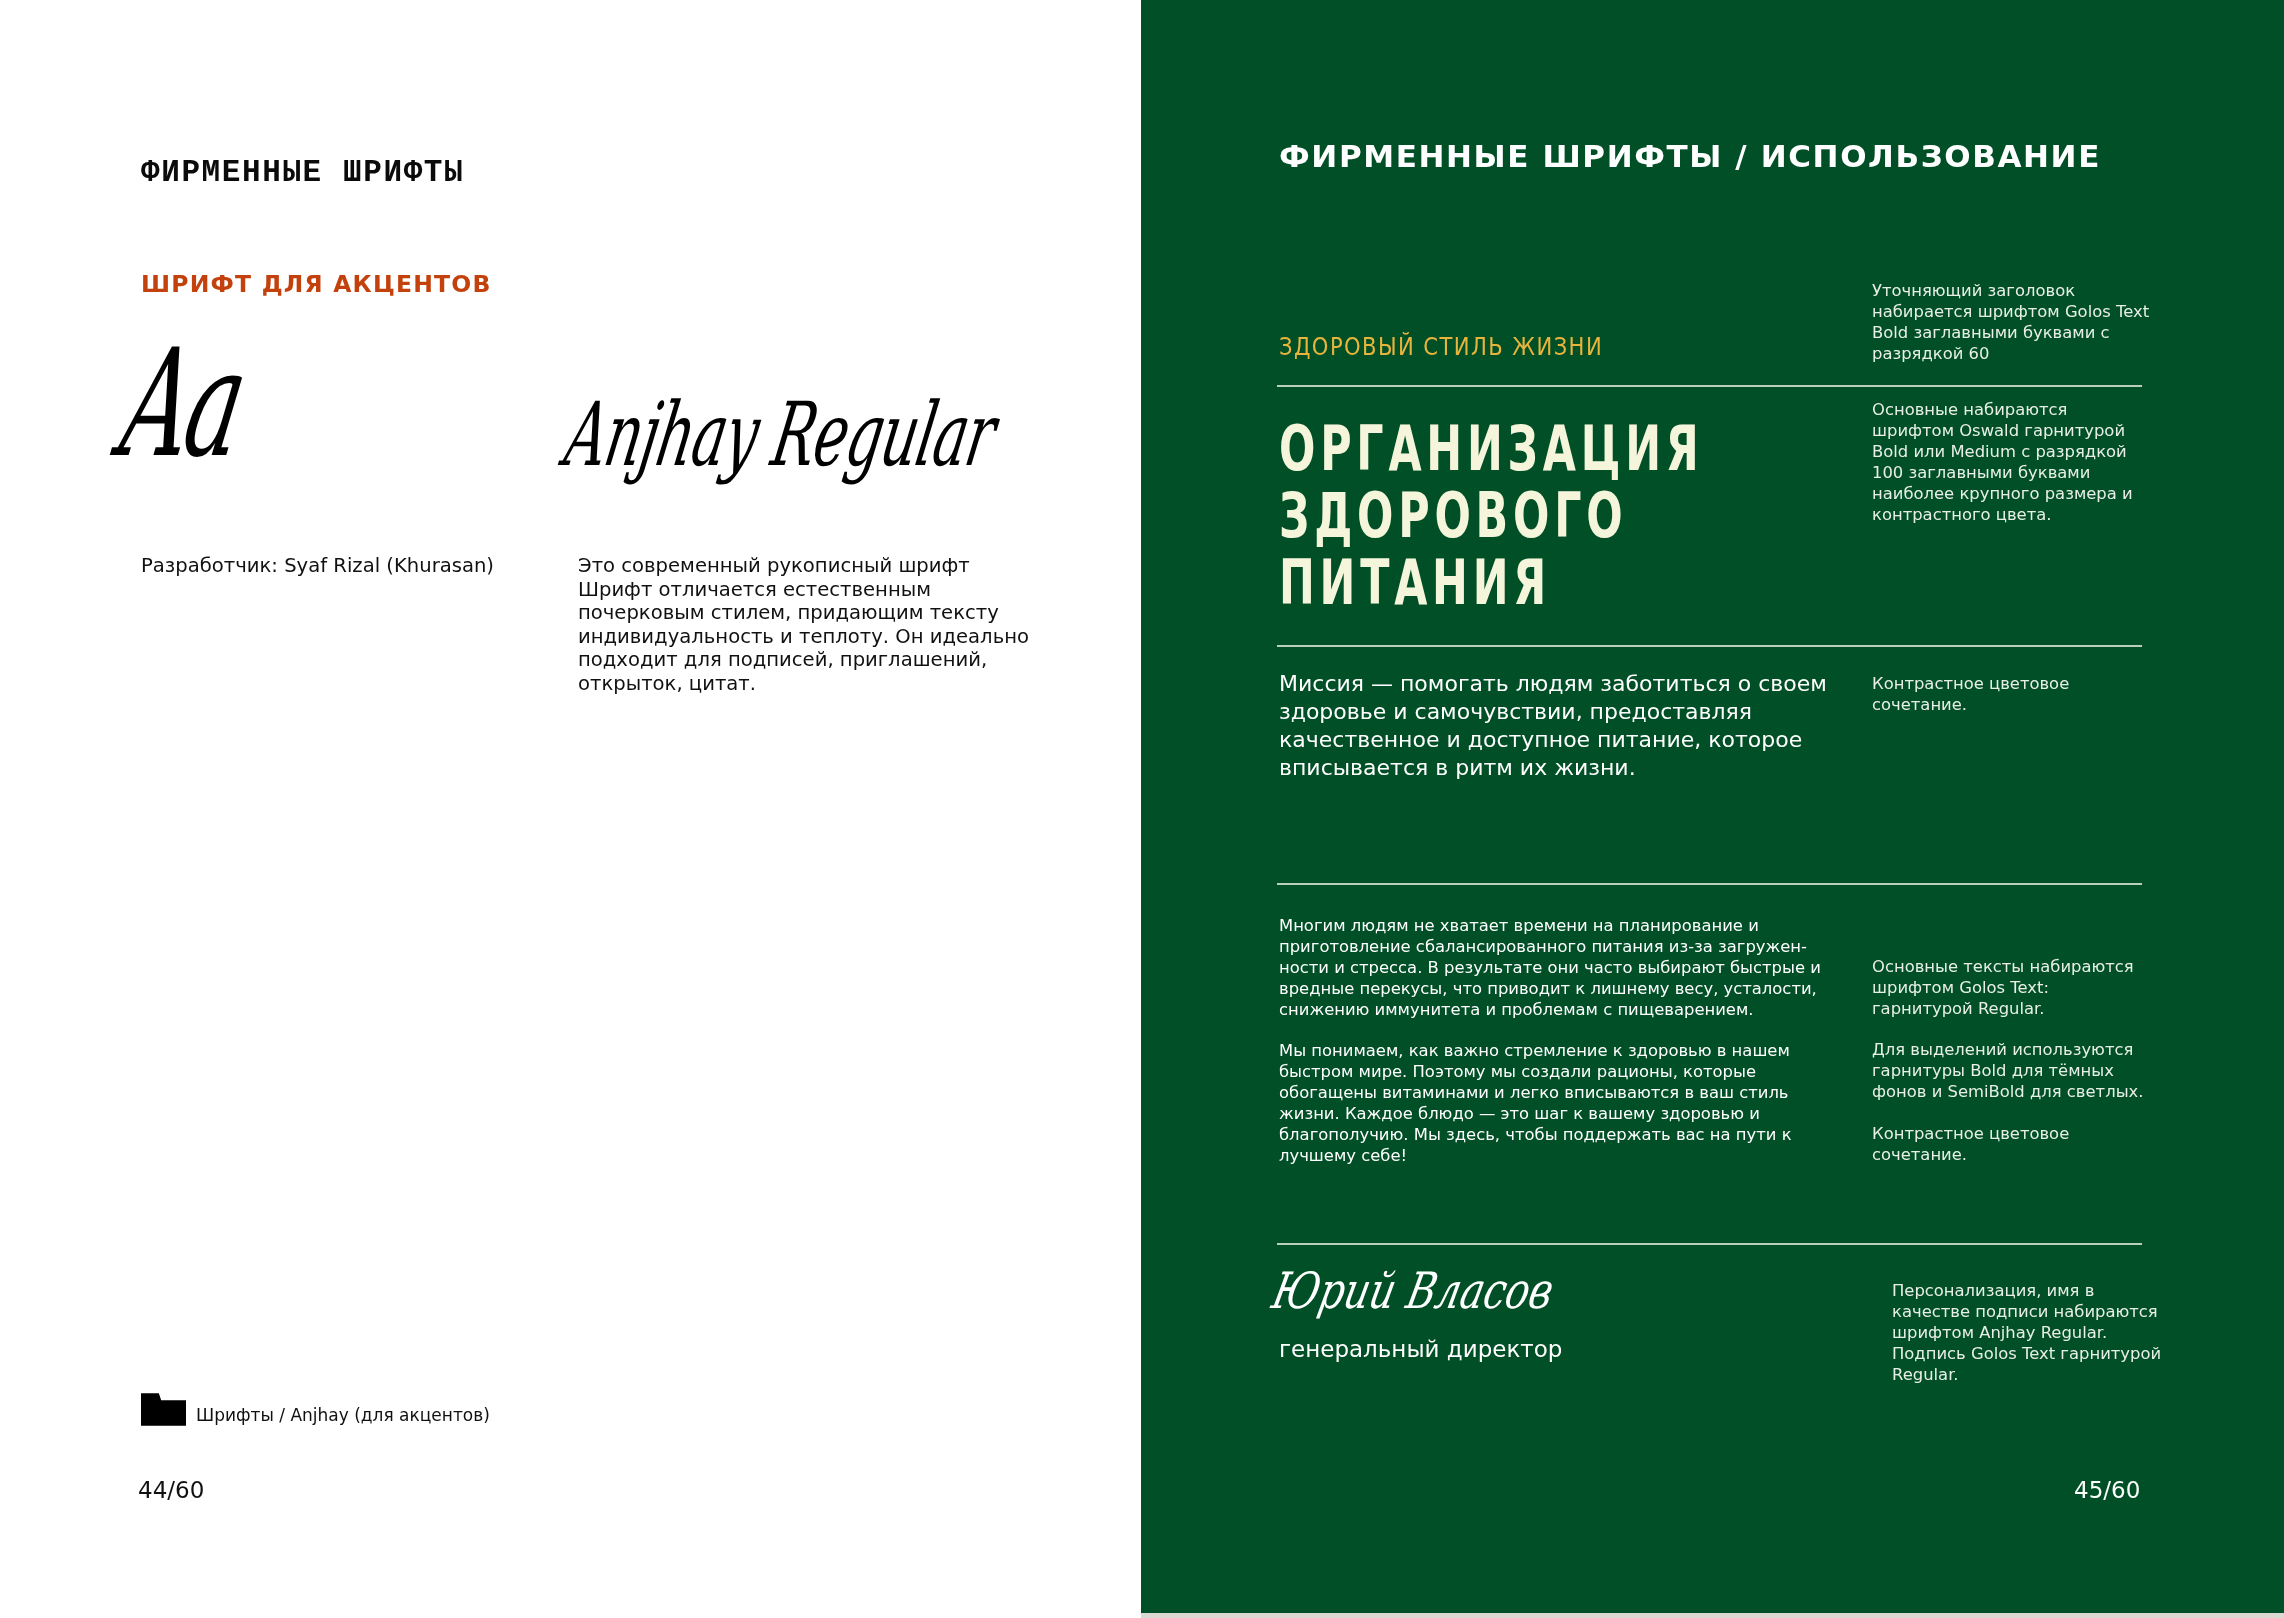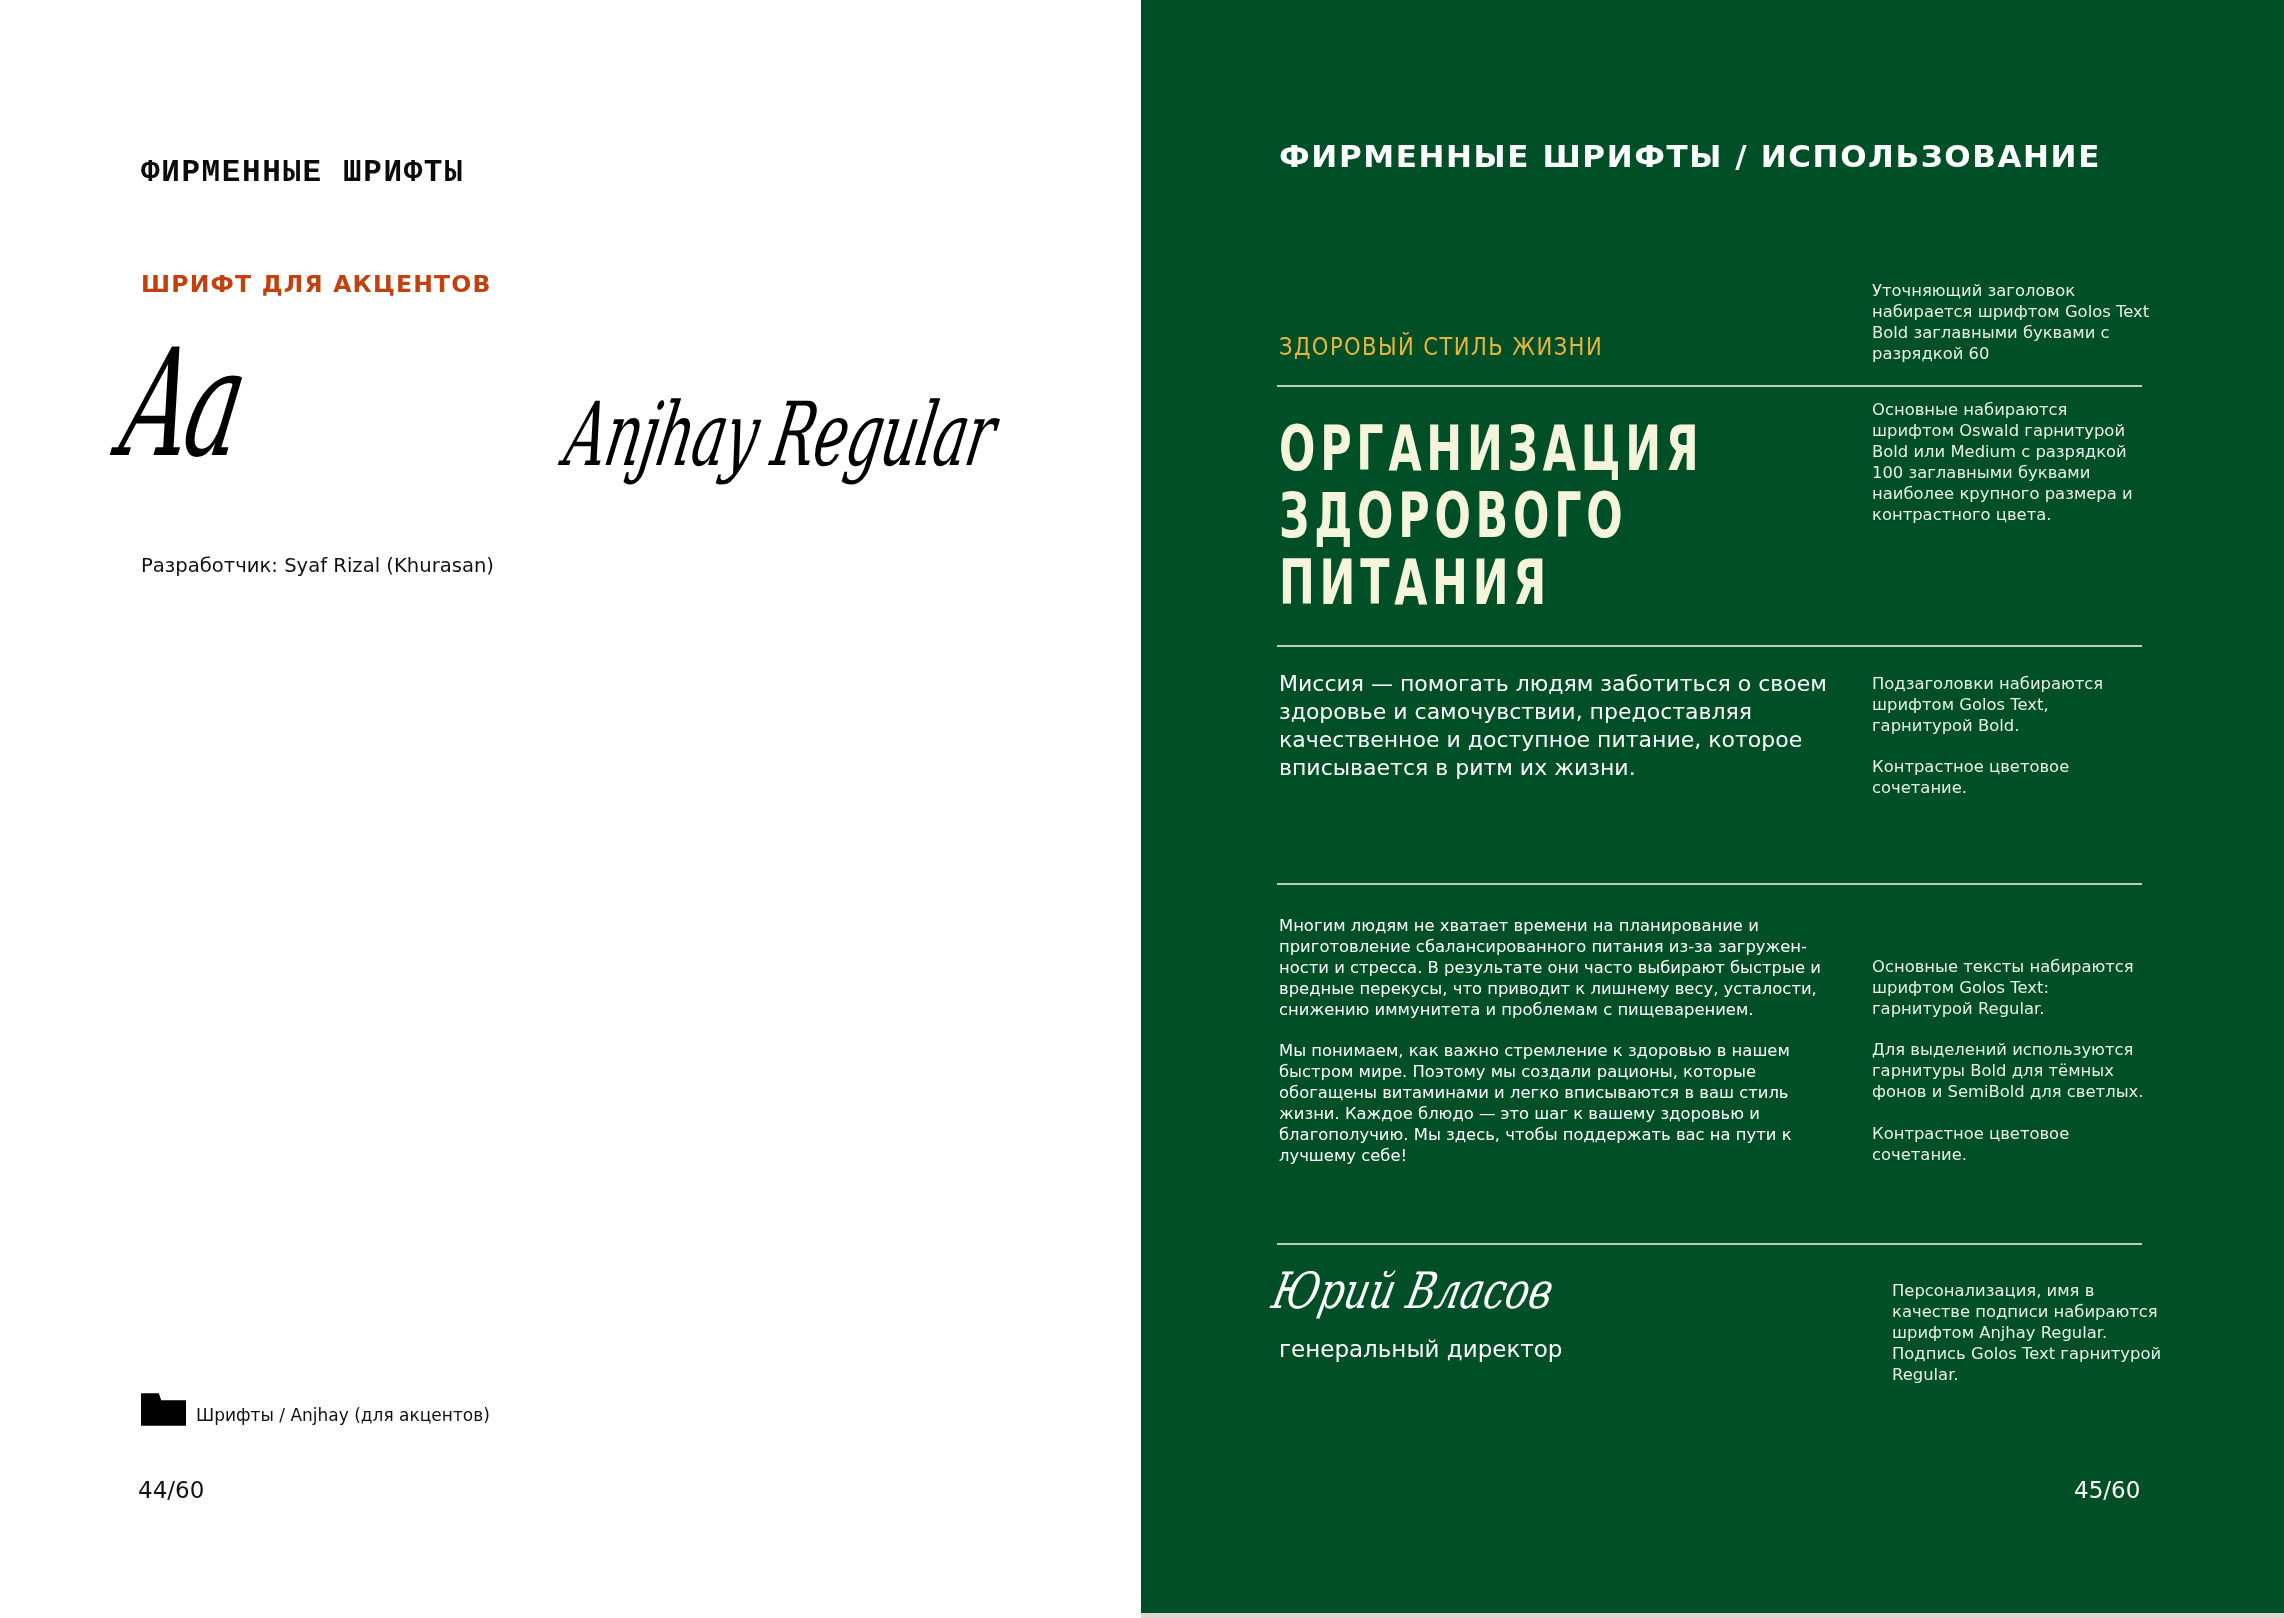--- a/index.html
+++ b/index.html
@@ -46,20 +46,21 @@
 
 <div class="page-left">
   <div class="abs h1-left">ФИРМЕННЫЕ ШРИФТЫ</div>
   <div class="abs h2-left">ШРИФТ ДЛЯ АКЦЕНТОВ</div>
   <div class="abs script-big">Aa</div>
   <div class="abs script-name">Anjhay Regular</div>
 
   <div class="abs body-left col1">
     <p>Разработчик: Syaf Rizal (Khurasan)</p>
   </div>
+  <div class="abs body-left col2">Это современный рукописный шрифт Шрифт отличается естественным почерковым стилем, придающим тексту индивидуальность и теплоту. Он идеально подходит для подписей, приглашений, открыток, цитат.</div>
 
   <svg class="abs folder" viewBox="0 0 58 42">
     <path d="M0 0 H23 L26 9 H58 V42 H0 Z" fill="#000"></path>
   </svg>
   <div class="abs folder-label">Шрифты / Anjhay (для акцентов)</div>
   <div class="abs page-num-left">44/60</div>
 </div>
 
 <div class="page-right"></div>
 <div class="bottom-strip"></div>
@@ -75,21 +76,20 @@
   <div>ОРГАНИЗАЦИЯ</div>
   <div>ЗДОРОВОГО</div>
   <div>ПИТАНИЯ</div>
 </div>
 <div class="note" style="top:399px;">Основные набираются шрифтом Oswald гарнитурой Bold или Medium с разрядкой 100 заглавными буквами наиболее крупного размера и контрастного цвета.</div>
 
 <div class="divider" style="top:645px;"></div>
 
 <div class="abs mission">Миссия — помогать людям заботиться о своем здоровье и самочувствии, предоставляя качественное и доступное питание, которое вписывается в ритм их жизни.</div>
 <div class="note" style="top:673px;">
-  <p>Подзаголовки набираются шрифтом Golos Text, гарнитурой Bold.</p>
   <p>Контрастное цветовое сочетание.</p>
 </div>
 
 <div class="divider" style="top:883px;"></div>
 
 <div class="abs body-right">
   <p>Многим людям не хватает времени на планирование и приготовление сбалансированного питания из-за загружен-ности и стресса. В результате они часто выбирают быстрые и вредные перекусы, что приводит к лишнему весу, усталости, снижению иммунитета и проблемам с пищеварением.</p>
   <p>Мы понимаем, как важно стремление к здоровью в нашем быстром мире. Поэтому мы создали рационы, которые обогащены витаминами и легко вписываются в ваш стиль жизни. Каждое блюдо — это шаг к вашему здоровью и благополучию. Мы здесь, чтобы поддержать вас на пути к лучшему себе!</p>
 </div>
 <div class="note" style="top:956px;">

